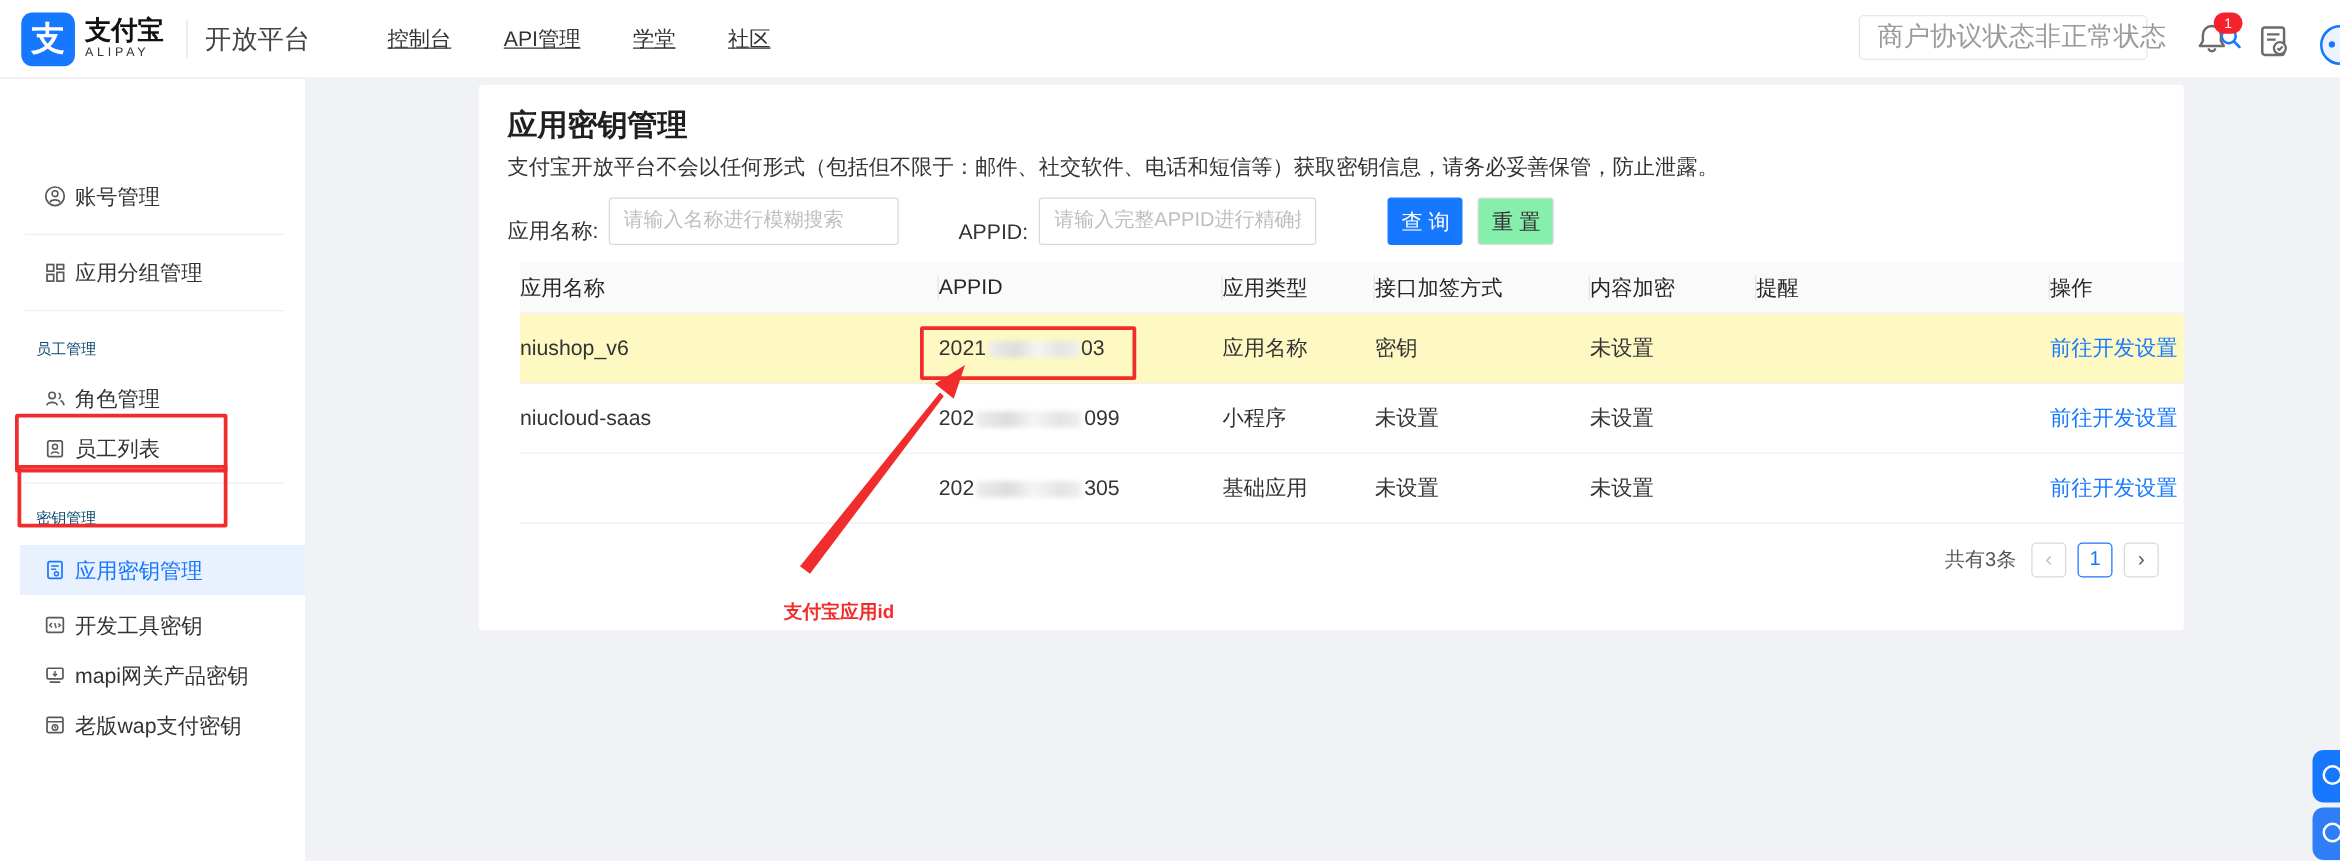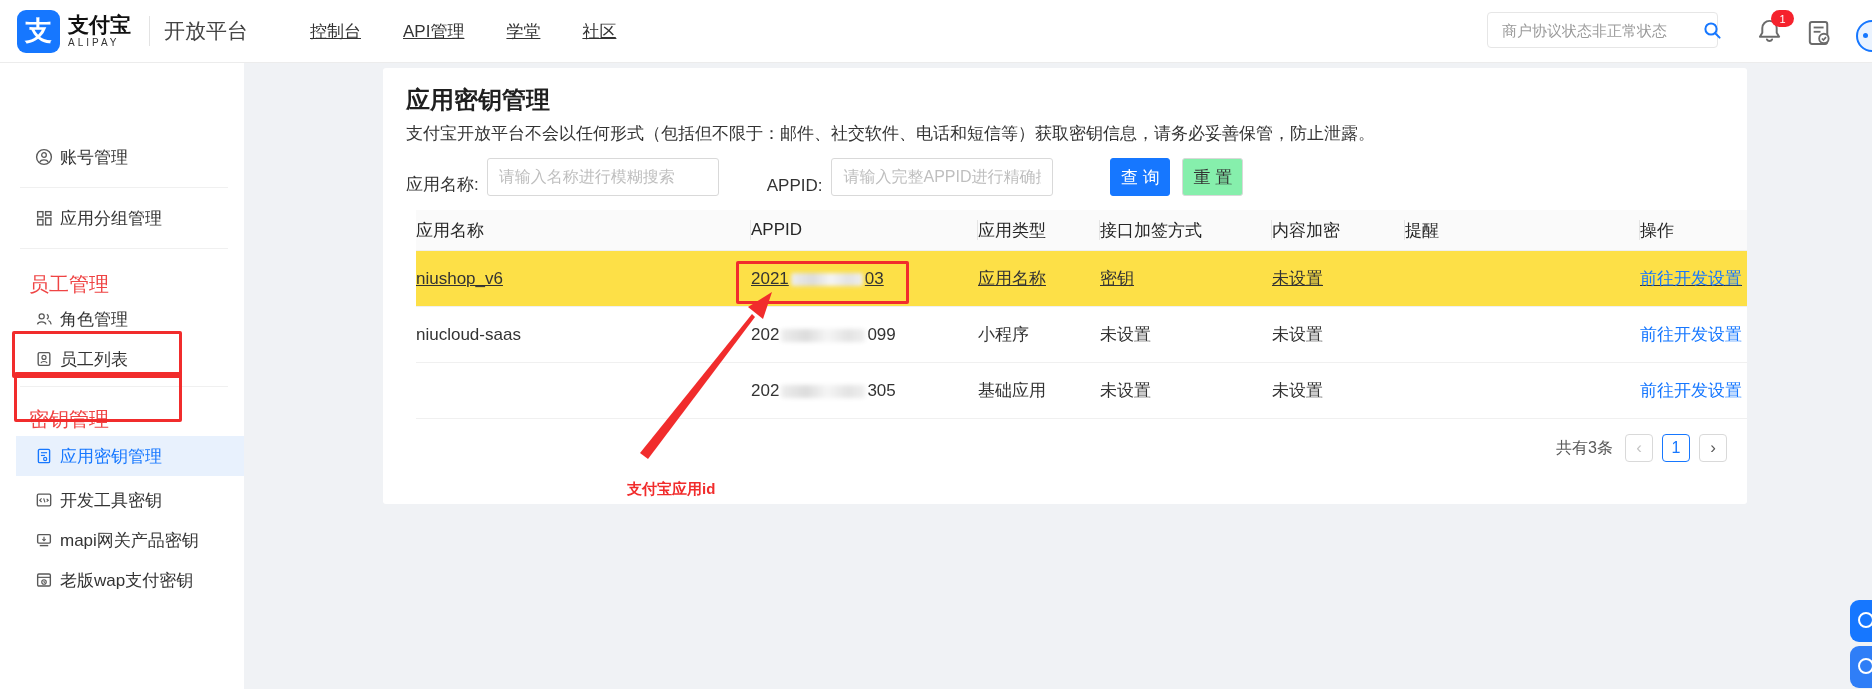--- a/index.html
+++ b/index.html
@@ -16,40 +16,40 @@
     font-size:27px;font-weight:bold;display:flex;align-items:center;justify-content:center;}
   .brand-stack{margin-left:8px;display:flex;flex-direction:column;line-height:1;}
   .brand-cn{font-size:21px;font-weight:bold;color:#111;}
   .brand-en{font-size:10px;letter-spacing:3px;color:#333;margin-top:3px;}
   .logo-divider{width:1px;height:30px;background:#e3e3e3;margin:0 14px 0 18px;}
   .platform-name{font-size:21px;color:#444;}
   .top-nav{display:flex;align-items:center;margin-left:62px;gap:42px;text-decoration:underline;}
   .top-nav .nav-item{font-size:17px;color:#333;cursor:pointer;white-space:nowrap;}
   .hsearch{position:absolute;right:154px;top:12px;width:231px;height:36px;border:1px solid #e6e6e6;
     border-radius:4px;background:#fff;display:flex;align-items:center;box-sizing:border-box;}
-  .hsearch input{border:none;outline:none;flex:1;margin-left:12px;font-size:15px;color:#404040;
+  .hsearch input{border:none;outline:none;flex:1;margin-left:12px;font-size:21px;color:#404040;
     font-family:inherit;background:transparent;}
   .hsearch input::placeholder{color:#9b9b9b;}
   .hsearch .mag{margin-right:10px;flex:none;}
   .bell-wrap{position:absolute;right:86px;top:17px;width:30px;height:30px;}
   .badge{position:absolute;right:-8px;top:-7px;min-width:17px;height:17px;background:#f5222d;color:#fff;
     border-radius:9px;font-size:11px;display:flex;align-items:center;justify-content:center;padding:0 3px;}
   .doc-wrap{position:absolute;right:40px;top:19px;width:26px;height:28px;}
   .robot-partial{position:absolute;right:-16px;top:20px;width:32px;height:32px;border:2px solid #1677ff;
     border-radius:50%;box-sizing:border-box;background:#eaf3ff;}
   .robot-partial:before{content:"";position:absolute;left:5px;top:11px;width:5px;height:5px;border-radius:50%;background:#1677ff;}
   
   .sidebar{position:absolute;left:0;top:62px;width:244px;height:627px;background:#fff;z-index:2;}
   .side-item{position:absolute;left:0;width:244px;height:40px;display:flex;align-items:center;
     box-sizing:border-box;padding-left:35px;font-size:17px;color:#333;cursor:pointer;}
   .side-item .si-icon{width:18px;height:18px;margin-right:7px;flex:none;color:#595959;display:flex;align-items:center;}
   .side-item.active{color:#1677ff;}
   .side-item.active .si-icon{color:#1677ff;}
   .active-bg{position:absolute;left:16px;right:0;top:374px;height:40px;background:#e8f1fd;}
-  .side-section{position:absolute;left:29px;font-size:20px;color:#ef4444;}
+  .side-section{position:absolute;left:29px;font-size:12px;color:#0c4a6e;}
   .side-divider{position:absolute;left:20px;width:208px;border-top:1px solid #f0f0f0;}
   
   .card{position:absolute;left:383px;top:68px;width:1364px;height:436px;background:#fff;border-radius:3px;}
   .page-title{position:absolute;left:23px;top:16px;font-size:24px;font-weight:bold;color:#1f1f1f;}
   .page-desc{position:absolute;left:23px;top:54px;font-size:17px;color:#333;}
   .filter-row{position:absolute;left:23px;top:90px;height:38px;display:flex;align-items:flex-end;}
   .f-label{font-size:17px;color:#333;}
   .f-input{height:38px;border:1px solid #d9d9d9;border-radius:3px;box-sizing:border-box;
     font-size:16px;padding:0 11px;color:#333;font-family:inherit;outline:none;}
   .f-input::placeholder{color:#bfbfbf;}
@@ -62,21 +62,21 @@
   .btn-default{width:61px;background:#86efac;color:#333;border:1px solid #d9d9d9;margin-left:12px;}
   
   .table{position:absolute;left:33px;top:142px;width:1331px;}
   .trow{display:flex;align-items:center;box-sizing:border-box;justify-content:flex-end;}
   .thead{height:41px;background:#fafafa;border-bottom:1px solid #efefef;}
   .th{font-size:17px;color:#262626;font-weight:500;position:relative;box-sizing:border-box;padding-right:10px;}
   .th:not(:last-child):after{content:"";position:absolute;right:0;top:50%;transform:translateY(-50%);
     width:1px;height:20px;background:#e4e4e4;}
   .td{font-size:17px;color:#333;box-sizing:border-box;padding-right:10px;overflow:visible;white-space:nowrap;}
   .tbody-row{height:56px;border-bottom:1px solid #f0f0f0;}
-  .row-hl{background:#fde047;text-decoration:underline;}
+  .row-hl{background:#fef9c3;}
   .c0{width:335px;}.c1{width:227px;}.c2{width:122px;}.c3{width:172px;}.c4{width:133px;}.c5{width:235px;}.c6{width:107px;padding-right:0;}
   .link{color:#1677ff;cursor:pointer;}
   .redact{display:inline-block;height:13px;border-radius:2px;vertical-align:middle;margin:0 2px;
     background:linear-gradient(90deg,#ededed,#dcdcdc 30%,#f5f5f5 55%,#e3e3e3 80%,#efefef);filter:blur(2px);}
   .r1{width:72px;}.r2{width:84px;}.r3{width:84px;}
   
   .pagination{position:absolute;right:20px;top:365px;height:30px;display:flex;align-items:center;gap:9px;}
   .pg-total{font-size:16px;color:#595959;margin-right:3px;}
   .pg-btn{width:28px;height:28px;border:1px solid #d9d9d9;border-radius:4px;background:#fff;display:flex;
     align-items:center;justify-content:center;font-size:17px;color:#595959;cursor:pointer;box-sizing:border-box;}

